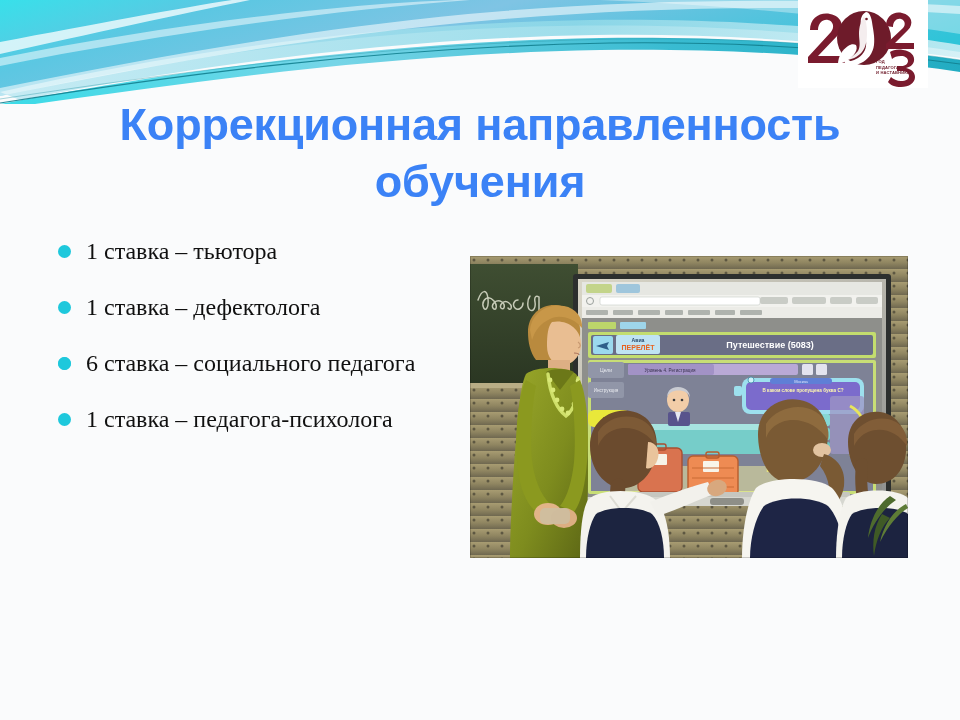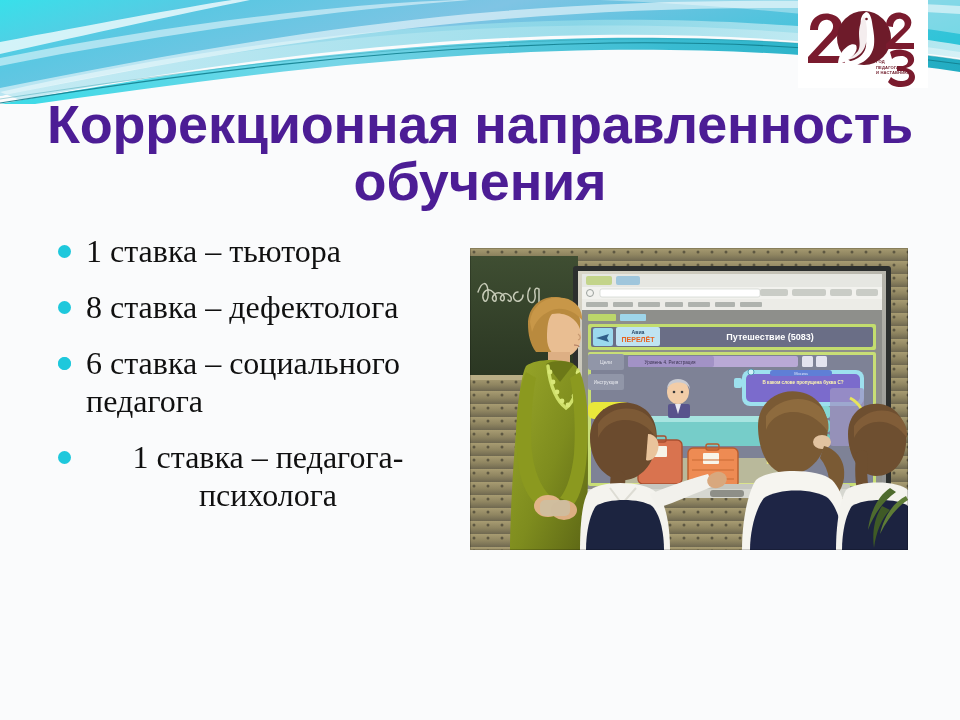--- a/index.html
+++ b/index.html
@@ -47,56 +47,56 @@
     font-weight:bold;
   }
 
   
   .title {
     position:absolute;
     top:96px; left:42px;
     width:876px;
     text-align:center;
     font-family:"Liberation Sans", sans-serif;
-    font-size:54px;
+    font-size:45px;
     line-height:57px;
-    color:#4c1d95;
+    color:#3b82f6;
     letter-spacing:-0.2px;
     white-space:pre-line;
   }
 
   
   .bullets {
     position:absolute;
     top:232px; left:50px;
     width:400px;
     list-style:none;
   }
   .bullet-item {
     position:relative;
     padding-left:36px;
     margin-bottom:18px;
     font-family:"Liberation Serif", serif;
-    font-size:32px;
+    font-size:24px;
     line-height:38px;
     color:#101010;
   }
-  .bullet-item:last-child { margin-bottom:10px;text-align:center; }
+  .bullet-item:last-child { margin-bottom:10px; }
   .bullet-dot {
     position:absolute;
     left:8px; top:13px;
     width:13px; height:13px;
     border-radius:50%;
     background:#1EC8DC;
   }
 
   
   .photo {
     position:absolute;
-    left:470px; top:248px;
+    left:470px; top:256px;
     width:438px; height:302px;
     overflow:hidden;
     background:#2a2a22;
   }
   .photo svg { display:block; width:438px; height:302px; }
 </style>
 </head>
 <body>
 
 <div class="slide">
@@ -174,21 +174,21 @@
   <h1 class="title">Коррекционная направленность
 обучения</h1>
 
   <ul class="bullets">
     <li class="bullet-item">
       <span class="bullet-dot"></span>
       <span>1 ставка – тьютора</span>
     </li>
     <li class="bullet-item">
       <span class="bullet-dot"></span>
-      <span>8 ставка – дефектолога</span>
+      <span>1 ставка – дефектолога</span>
     </li>
     <li class="bullet-item">
       <span class="bullet-dot"></span>
     </li>
     <li class="bullet-item">
       <span class="bullet-dot"></span>
       <span>6 ставка – социального педагога</span>
     </li>
     <li class="bullet-item">
       <span class="bullet-dot"></span>

